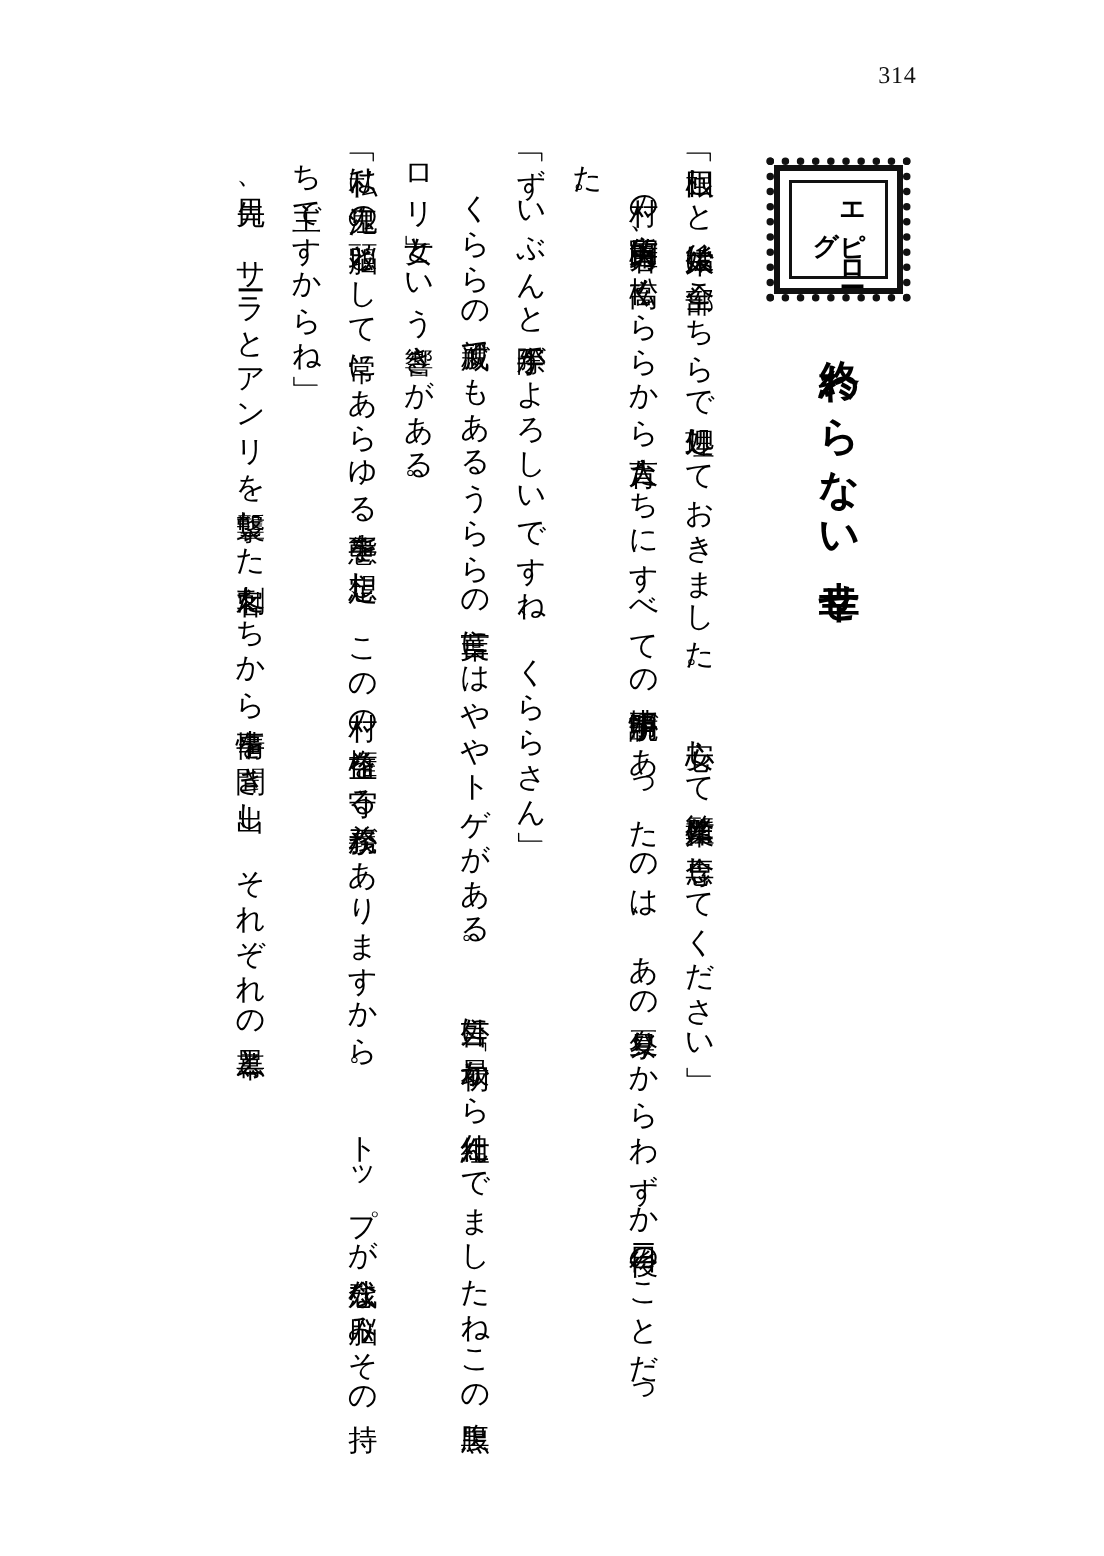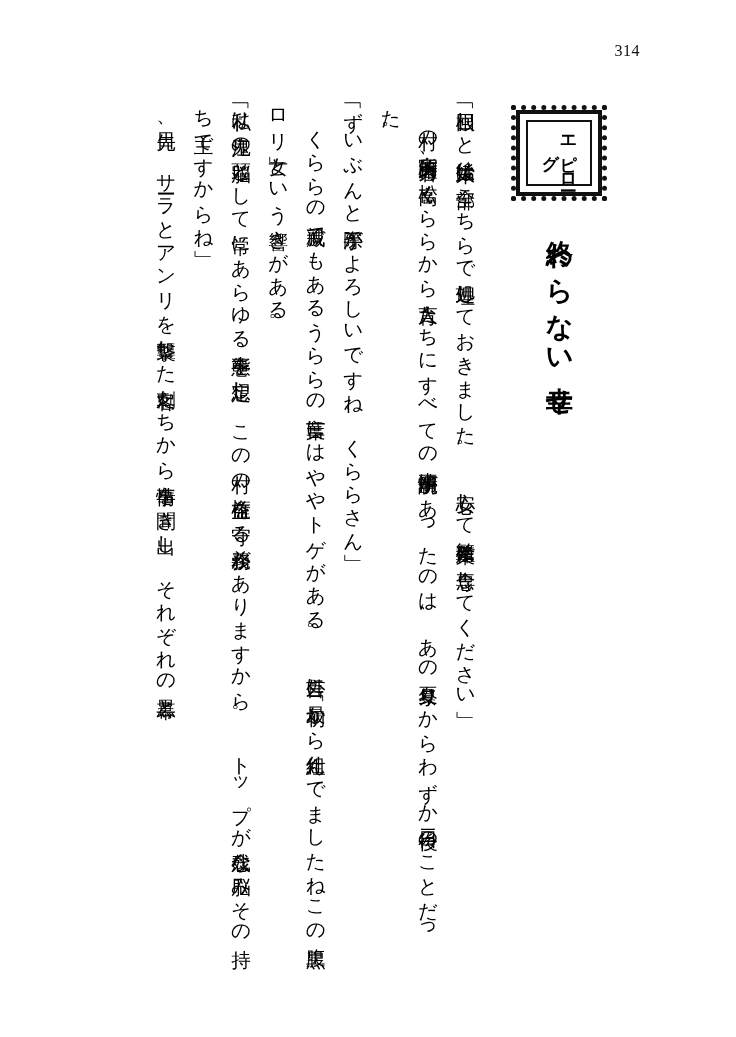--- a/index.html
+++ b/index.html
@@ -19,21 +19,21 @@
   .page {
     position: absolute;
     inset: 0;
     background: #ffffff;
   }
 
   
   .page-number {
     position: absolute;
     top: 42px;
-    right: 96px;
+    right: 125px;
     font-size: 16px;
     font-family: "Liberation Serif", serif;
     letter-spacing: 0.5px;
     color: #111;
   }
 
   
   .body-area {
     position: absolute;
     top: 96px;

